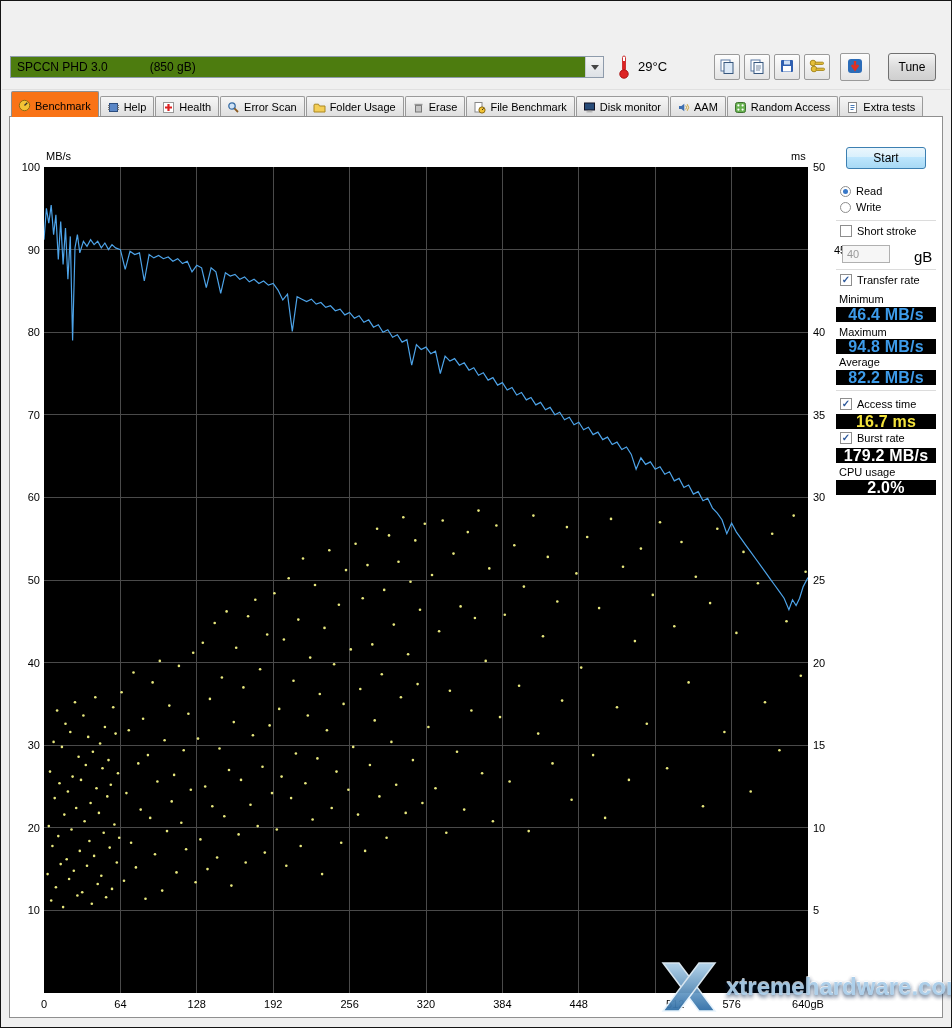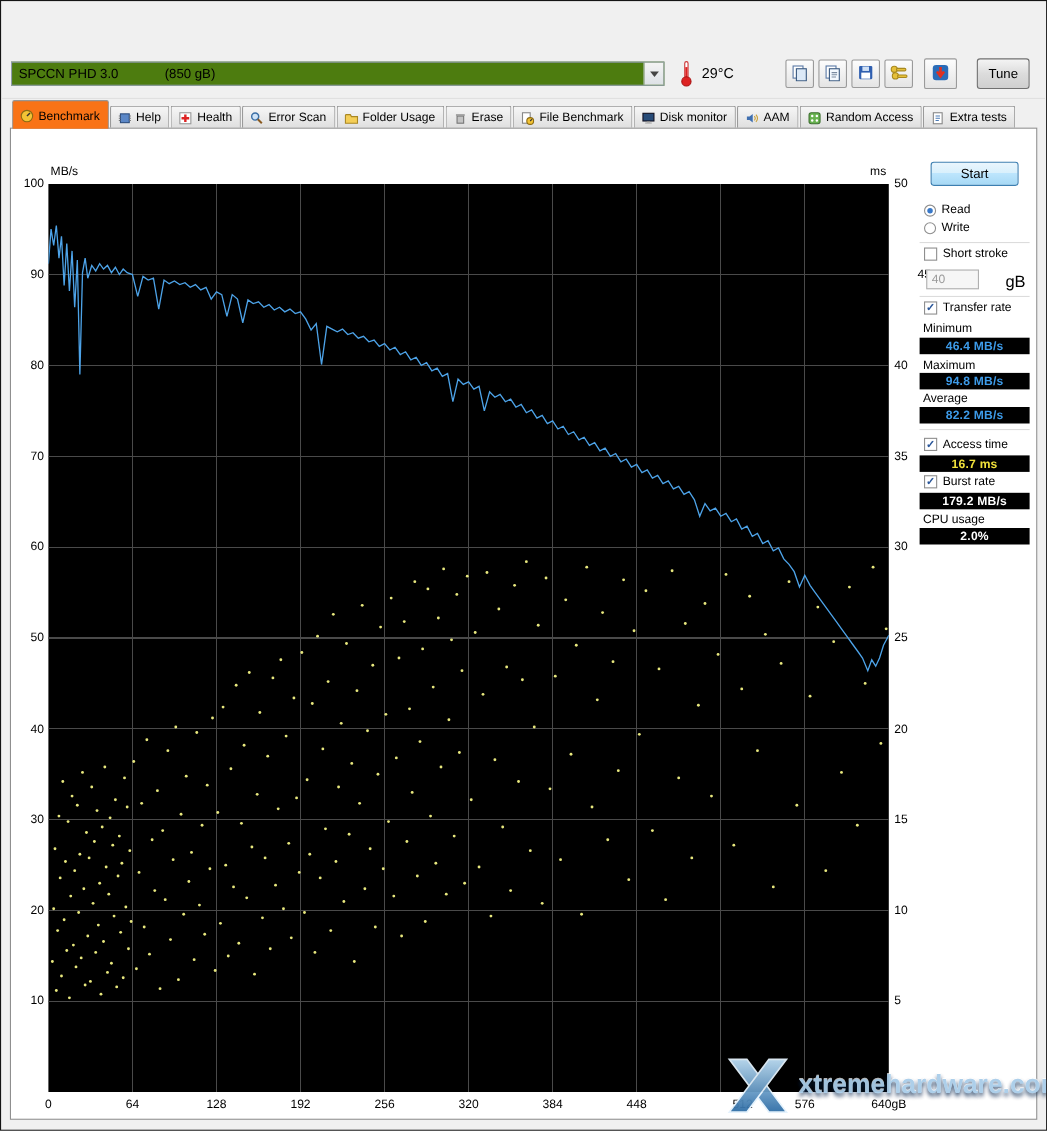--- a/index.html
+++ b/index.html
@@ -63,21 +63,21 @@
   .radio{width:11px;height:11px;border:1px solid #8e8e8e;border-radius:50%;background:#fff;position:relative;flex:0 0 auto;}
   .radio.selected::after{content:"";position:absolute;left:2px;top:2px;width:5px;height:5px;border-radius:50%;background:#3878c8;}
   .cb{width:12px;height:12px;background:#fff;border:1px solid #8e8e8e;display:inline-flex;align-items:center;
       justify-content:center;font-size:10px;color:#2b579a;flex:0 0 auto;}
   .cb.checked::after{content:"\2713";font-weight:bold;margin-top:-1px;}
   .sep{position:absolute;left:2px;width:100px;height:1px;background:#dcdcdc;}
   .ss-input{position:absolute;left:8px;width:48px;height:18px;border:1px solid #b0b0b0;background:#f6f6f6;
             color:#9a9a9a;font-size:11px;padding-left:4px;font-family:"Liberation Sans",sans-serif;}
   .unit-label{position:absolute;left:80px;font-size:15px;}
   .plabel{position:absolute;left:5px;font-size:11px;}
-  .valbox{position:absolute;left:2px;width:100px;height:15px;background:#000;font-size:11px;font-weight:bold;
+  .valbox{position:absolute;left:2px;width:100px;height:15px;background:#000;font-size:16px;font-weight:bold;
           display:flex;align-items:center;justify-content:center;letter-spacing:.2px;}
   
   .watermark{position:absolute;left:646px;top:842px;display:flex;align-items:center;z-index:6;opacity:.95;pointer-events:none;}
   .wm-text{font-size:24px;font-weight:bold;color:#a9cde9;margin-left:4px;
            text-shadow:0 -1px 0 rgba(255,255,255,.75),0 2px 4px rgba(10,40,80,.9);}
 </style>
 </head>
 <body>
 
 <div class="window">

